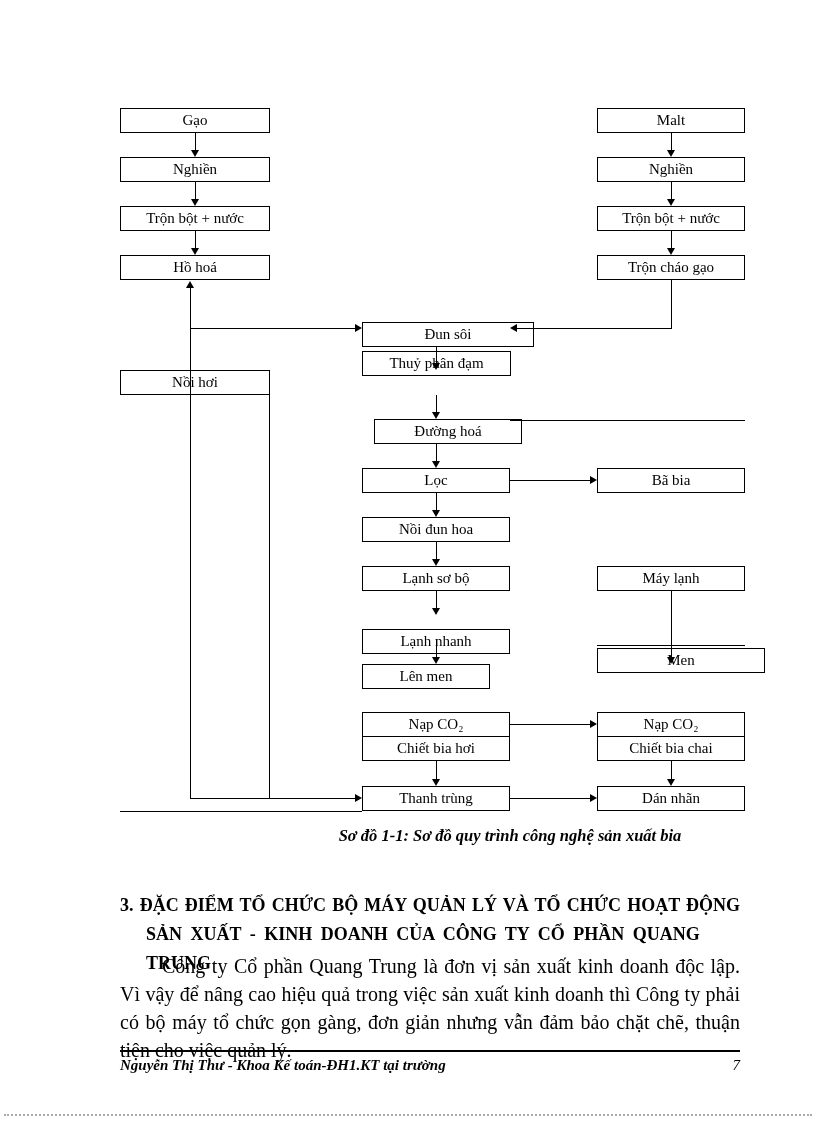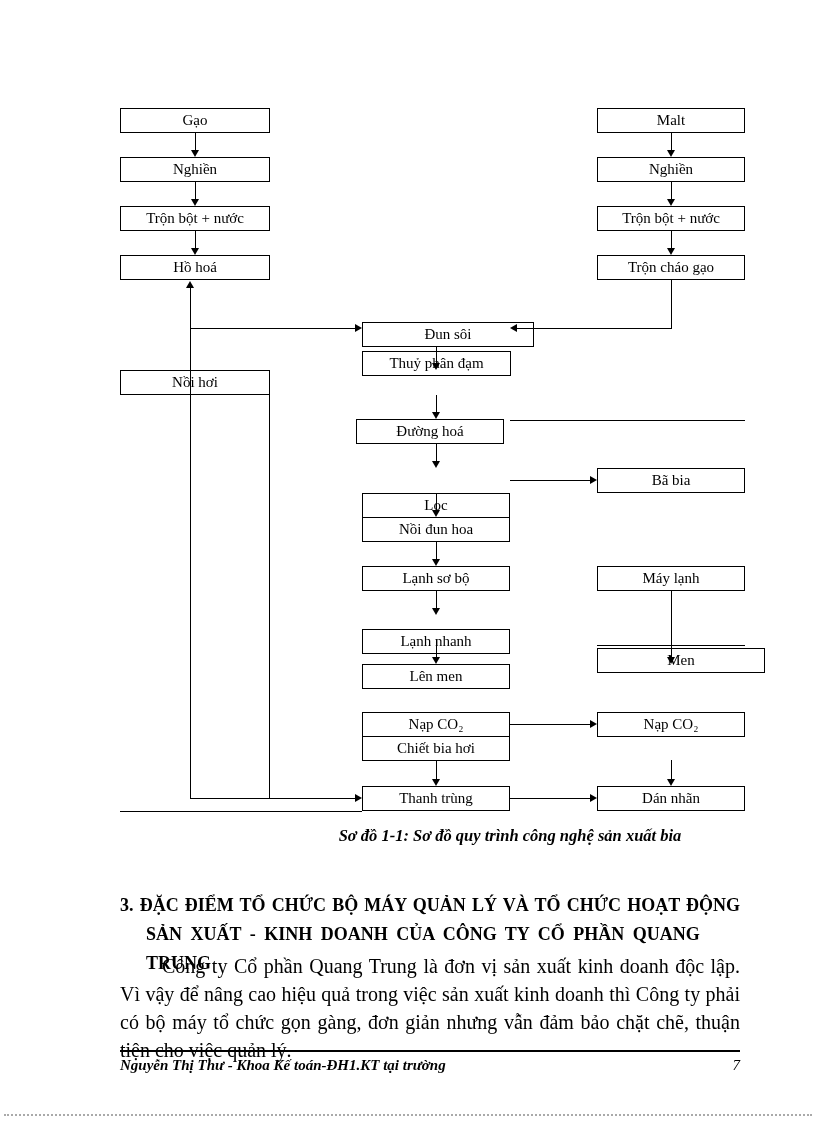--- a/index.html
+++ b/index.html
@@ -78,32 +78,33 @@
   <div class="node" style="left:120px;top:255px;width:150px">Hồ hoá</div>
   <div class="node" style="left:120px;top:370px;width:150px">Nồi hơi</div>
 
   <div class="node" style="left:597px;top:108px;width:148px">Malt</div>
   <div class="node" style="left:597px;top:157px;width:148px">Nghiền</div>
   <div class="node" style="left:597px;top:206px;width:148px">Trộn bột + nước</div>
   <div class="node" style="left:597px;top:255px;width:148px">Trộn cháo gạo</div>
 
   <div class="node" style="left:362px;top:322px;width:172px">Đun sôi</div>
   <div class="node" style="left:362px;top:351px;width:149px">Thuỷ phân đạm</div>
-  <div class="node" style="left:356px;top:419px;width:148px">Đường hoá</div>
-  <div class="node" style="left:362px;top:493px;width:148px">Lọc</div>
+  <div class="node" style="left:374px;top:419px;width:148px">Đường hoá</div>
+  <div class="node" style="left:362px;top:468px;width:148px">Lọc</div>
   <div class="node" style="left:597px;top:468px;width:148px">Bã bia</div>
   <div class="node" style="left:362px;top:517px;width:148px">Nồi đun hoa</div>
   <div class="node" style="left:362px;top:566px;width:148px">Lạnh sơ bộ</div>
   <div class="node" style="left:597px;top:566px;width:148px">Máy lạnh</div>
   <div class="node" style="left:362px;top:629px;width:148px">Lạnh nhanh</div>
-  <div class="node" style="left:362px;top:664px;width:148px">Lên men</div>
+  <div class="node" style="left:362px;top:664px;width:128px">Lên men</div>
   <div class="node" style="left:597px;top:648px;width:168px">Men</div>
   <div class="node" style="left:362px;top:712px;width:148px">Nạp CO₂</div>
   <div class="node" style="left:597px;top:712px;width:148px">Nạp CO₂</div>
   <div class="node" style="left:362px;top:736px;width:148px">Chiết bia hơi</div>
+  <div class="node" style="left:597px;top:736px;width:148px">Chiết bia chai</div>
   <div class="node" style="left:362px;top:786px;width:148px">Thanh trùng</div>
   <div class="node" style="left:597px;top:786px;width:148px">Dán nhãn</div>
 
   <div class="ar-down" style="left:195px;top:133px;height:17px"></div>
   <div class="ar-down" style="left:195px;top:182px;height:17px"></div>
   <div class="ar-down" style="left:195px;top:231px;height:17px"></div>
   <div class="ar-down" style="left:671px;top:133px;height:17px"></div>
   <div class="ar-down" style="left:671px;top:182px;height:17px"></div>
   <div class="ar-down" style="left:671px;top:231px;height:17px"></div>
 

